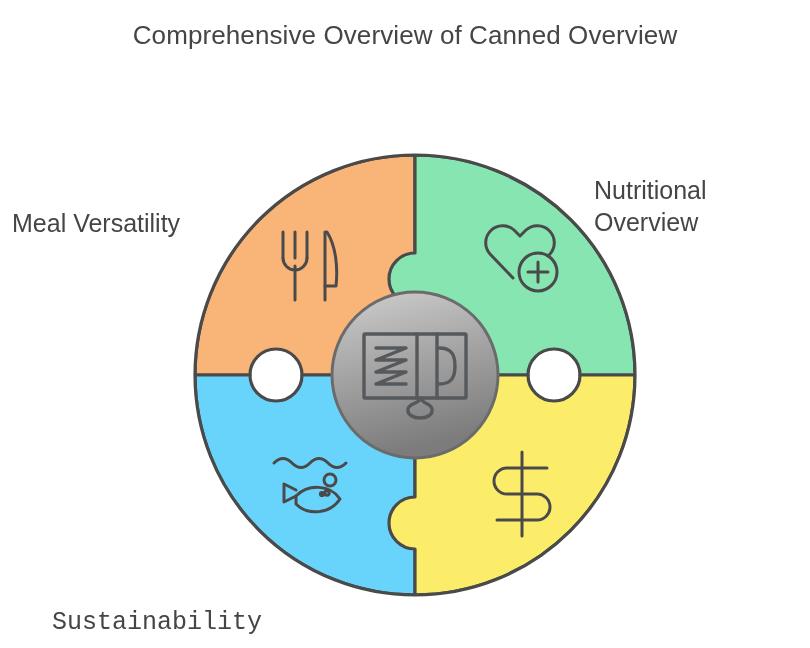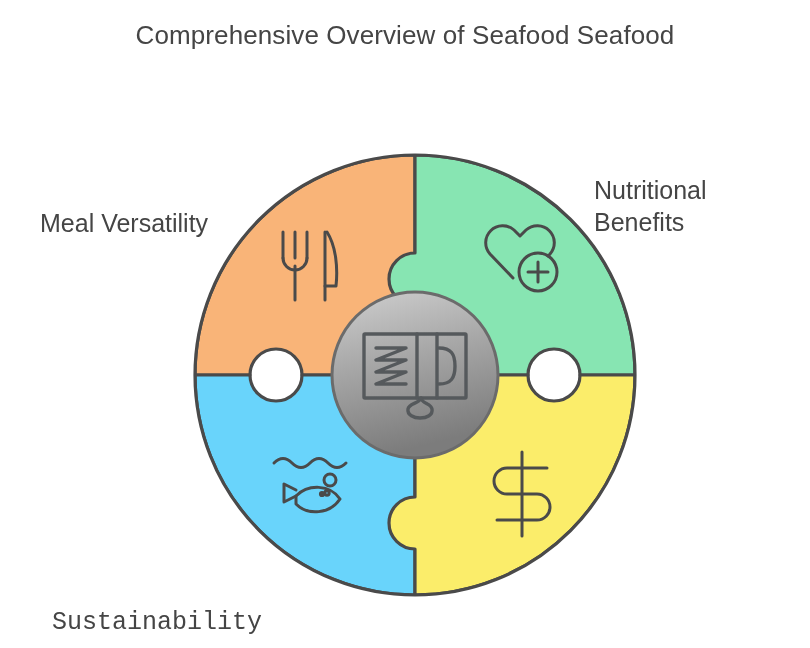--- a/index.html
+++ b/index.html
@@ -34,21 +34,21 @@
   }
   .seg-label {
     position: absolute;
     font-size: 25px;
     font-weight: 400;
     color: #454545;
     line-height: 1.28;
     margin-top: 48px;
   }
   #label-meal {
-    left: 40px;
+    left: 12px;
     top: 159px;
     width: 230px;
     text-align: left;
   }
   #label-nutrition {
     left: 594px;
     top: 126px;
     width: 210px;
     text-align: left;
   }
@@ -71,21 +71,21 @@
     top: 0;
     width: 810px;
     height: 648px;
   }
 </style>
 </head>
 <body>
 
 <div id="stage">
 
-  <div id="title">Comprehensive Overview of Seafood Seafood</div>
+  <div id="title">Comprehensive Overview of Canned Overview</div>
 
   <svg class="wheel" viewBox="0 0 810 648">
     <defs>
       <linearGradient id="centerGrad" x1="0" y1="0" x2="0.25" y2="1">
         <stop offset="0%" stop-color="#cfcfcf"></stop>
         <stop offset="45%" stop-color="#a8a8a8"></stop>
         <stop offset="100%" stop-color="#7c7c7c"></stop>
       </linearGradient>
 
       <clipPath id="clipAll">
@@ -184,21 +184,21 @@
       <path d="M 421 398 c -2 6 -12 5 -13 11 c -1 6 6 9 12 9 c 7 0 13 -3 12 -9 c -1 -6 -10 -5 -11 -11"></path>
     </g>
   </svg>
 
   <div class="seg-label" id="label-meal">
     <div>Meal Versatility</div>
   </div>
 
   <div class="seg-label" id="label-nutrition">
     <div>Nutritional</div>
-    <div>Benefits</div>
+    <div>Overview</div>
   </div>
 
   <div class="seg-label" id="label-sustain">
     <div>Sustainability</div>
   </div>
 
 
 </div>
 
 </body></html>

